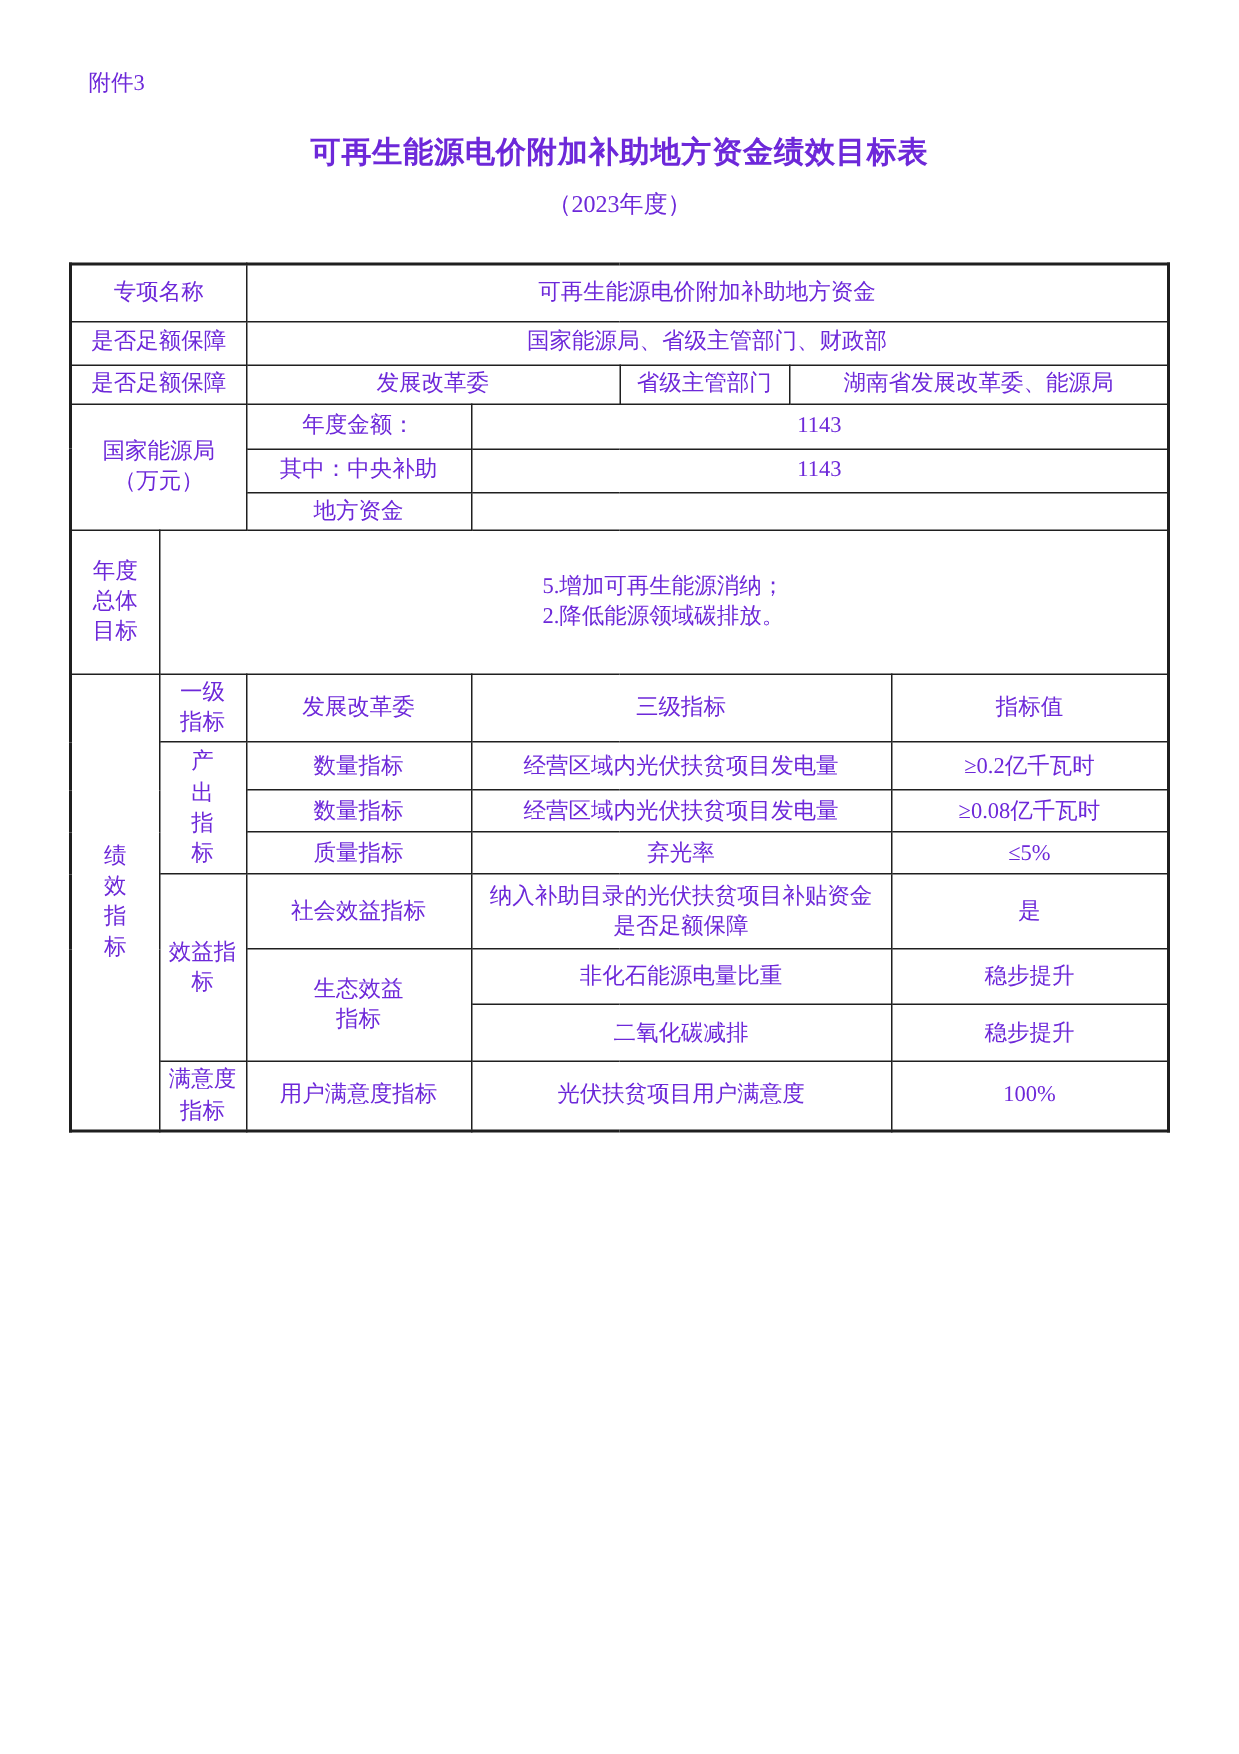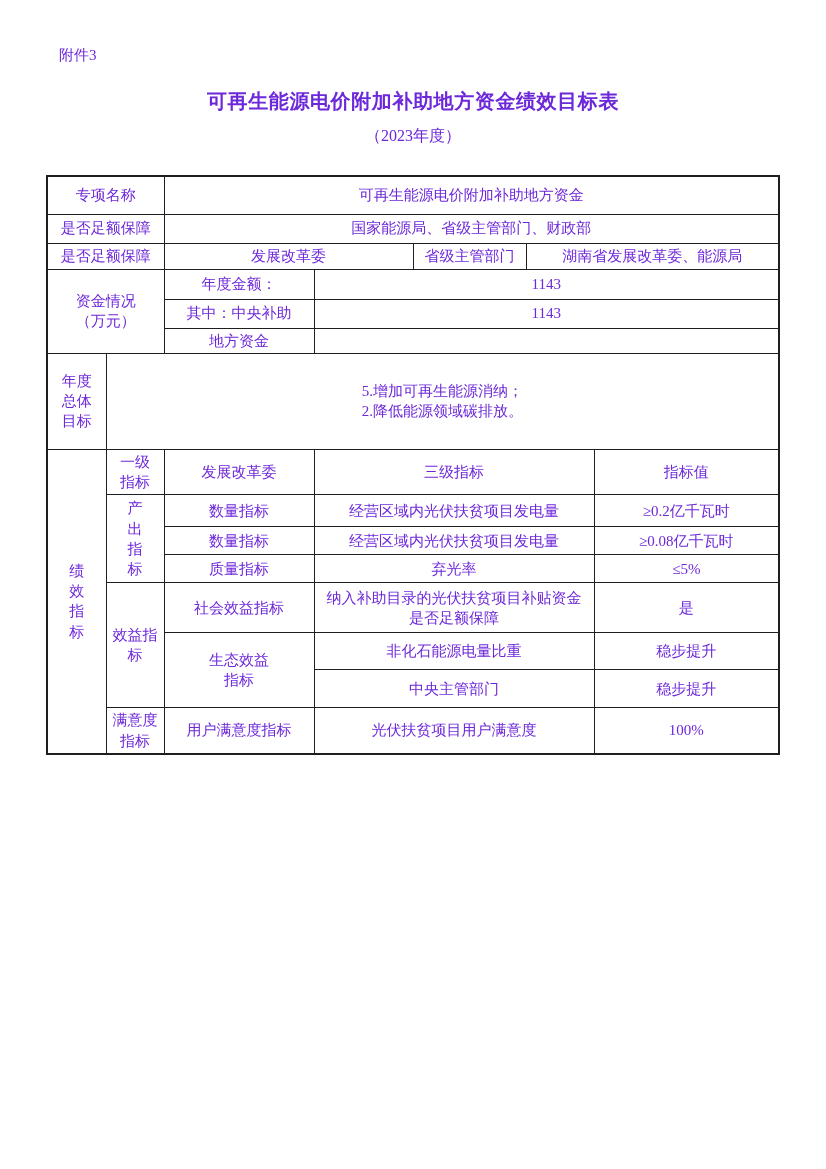--- a/index.html
+++ b/index.html
@@ -80,21 +80,21 @@
     </tr>
 
     <tr style="height:26px">
       <td colspan="2">是否足额保障</td>
       <td colspan="2">发展改革委</td>
       <td>省级主管部门</td>
       <td colspan="2">湖南省发展改革委、能源局</td>
     </tr>
 
     <tr style="height:30px">
-      <td colspan="2" rowspan="3" class="pre">资金情况
+      <td colspan="2" rowspan="3" class="pre">国家能源局
 （万元）</td>
       <td class="left">年度金额：</td>
       <td colspan="4">1143</td>
     </tr>
     <tr style="height:29px">
       <td class="right">其中：中央补助</td>
       <td colspan="4">1143</td>
     </tr>
     <tr style="height:25px">
       <td class="right">地方资金</td>
@@ -149,21 +149,21 @@
 是否足额保障</td>
       <td class="left">是</td>
     </tr>
     <tr style="height:37px">
       <td rowspan="2" class="pre">生态效益
 指标</td>
       <td colspan="3" class="left">非化石能源电量比重</td>
       <td class="left">稳步提升</td>
     </tr>
     <tr style="height:38px">
-      <td colspan="3" class="left">中央主管部门</td>
+      <td colspan="3" class="left">二氧化碳减排</td>
       <td class="left">稳步提升</td>
     </tr>
 
     <tr style="height:42px">
       <td class="pre">满意度
 指标</td>
       <td>用户满意度指标</td>
       <td colspan="3" class="left">光伏扶贫项目用户满意度</td>
       <td class="left">100%</td>
     </tr>

